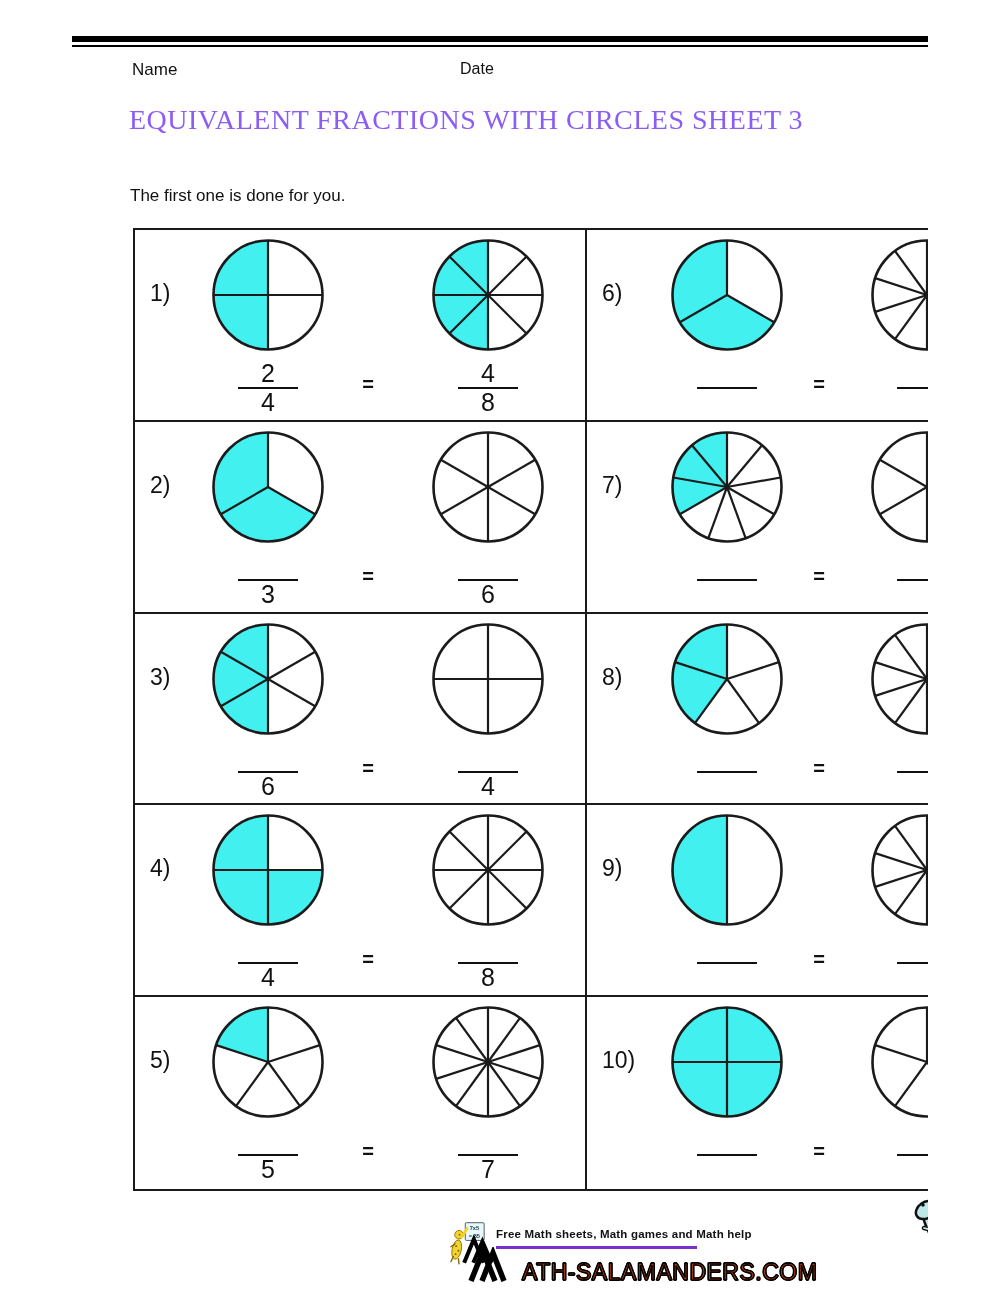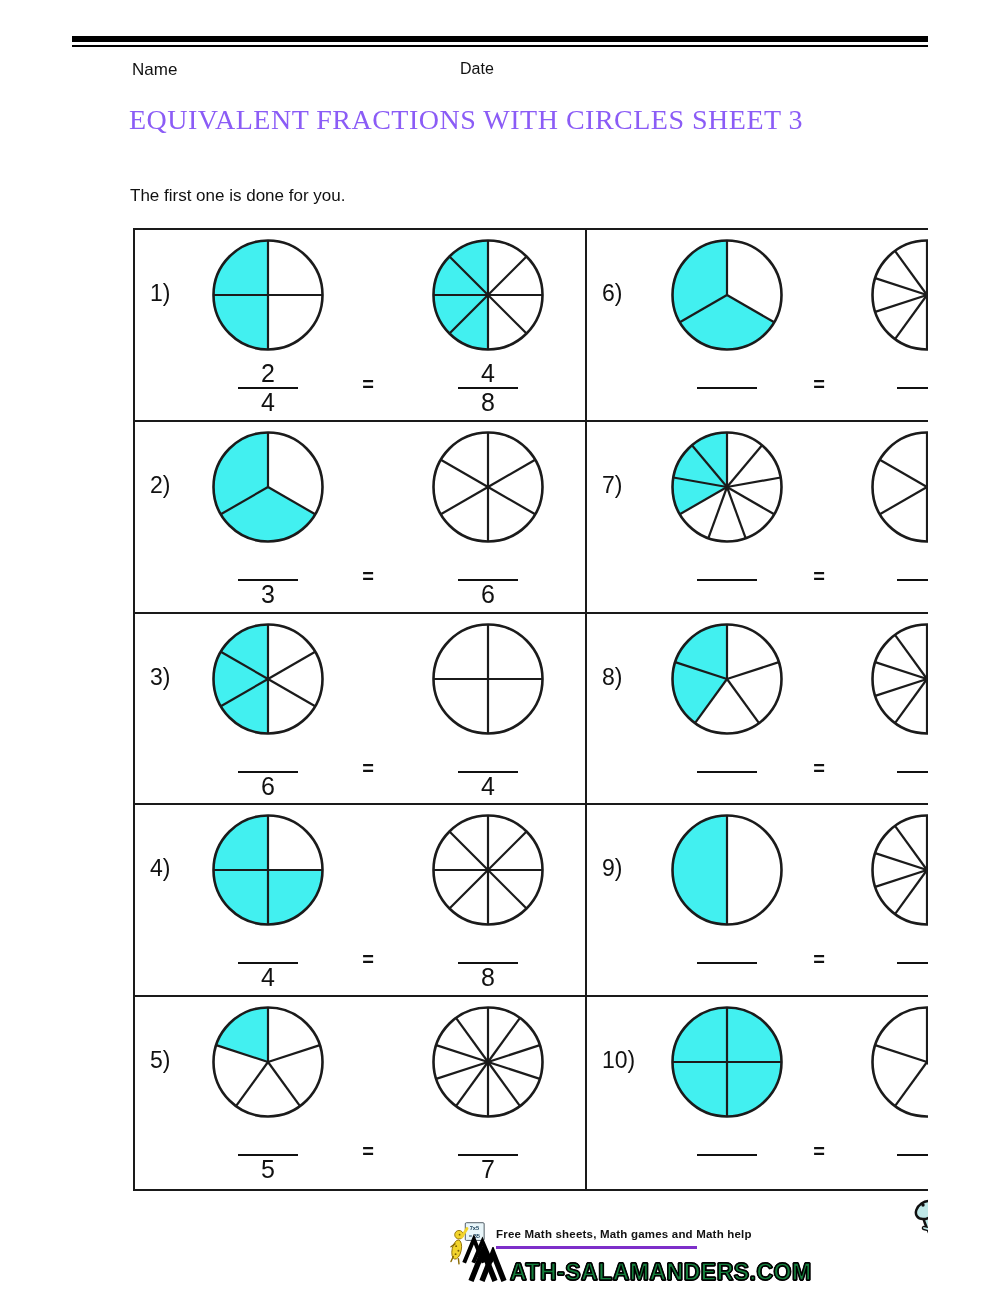--- a/index.html
+++ b/index.html
@@ -39,24 +39,24 @@
   .frac { position:absolute; width:70px; text-align:center; }
   .fnum, .fden { height:27px; line-height:27px; font-size:25px; }
   .fbar { width:60px; height:0; border-top:2.5px solid #111; margin:0 auto; }
   .feq { position:absolute; top:13px; width:20px; text-align:center; font-size:20px; font-weight:bold; }
 
   .footer-logo { position:absolute; left:376px; top:1221px; }
   .tagline { position:absolute; left:424px; top:1228px; font-size:11.5px; font-weight:bold; letter-spacing:0.2px;text-align:right; }
   .frule { position:absolute; left:424px; top:1246px; width:201px; height:3px; }
   .site { position:absolute; left:396px; top:1247px; display:flex; align-items:flex-end; }
   .site-text {
-    font-size:23px; font-weight:bold; letter-spacing:0.5px; line-height:30px;
-    color:#15803d; -webkit-text-stroke:1.3px #000;
+    font-size:23px; font-weight:normal; letter-spacing:0.5px; line-height:30px;
+    color:#c2410c; -webkit-text-stroke:1.3px #000;
     text-shadow:-1px 0 #000, 1px 0 #000, 0 -1px #000, 0 1px #000;
-    margin-left:2px;
+    margin-left:14px;
   }
   .salamander { position:absolute; left:808px; top:1198px; }
 </style>
 </head>
 <body>
 
 <div id="page">
   <div class="rule-thick"></div>
   <div class="rule-thin"></div>
 

